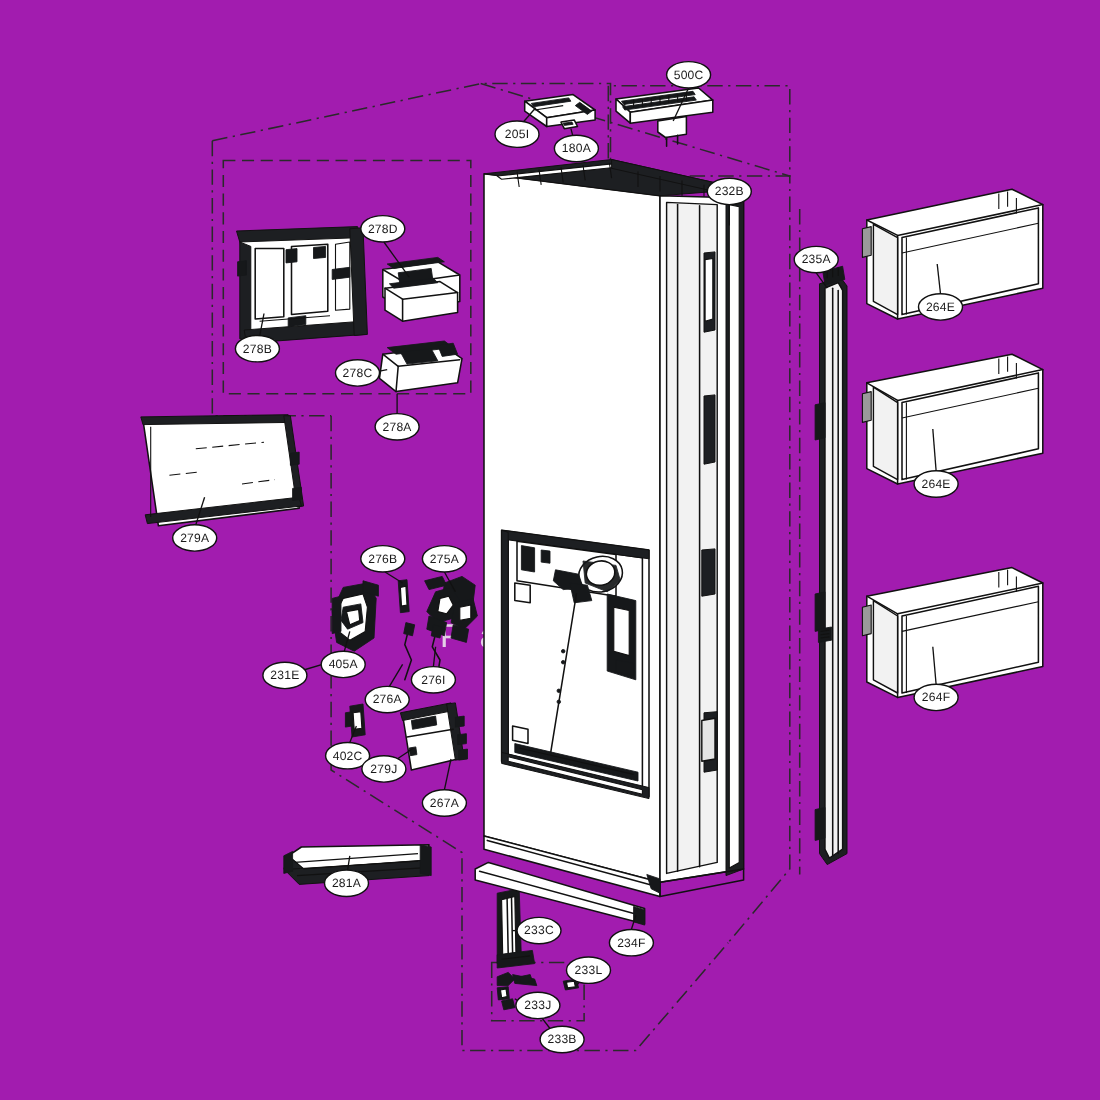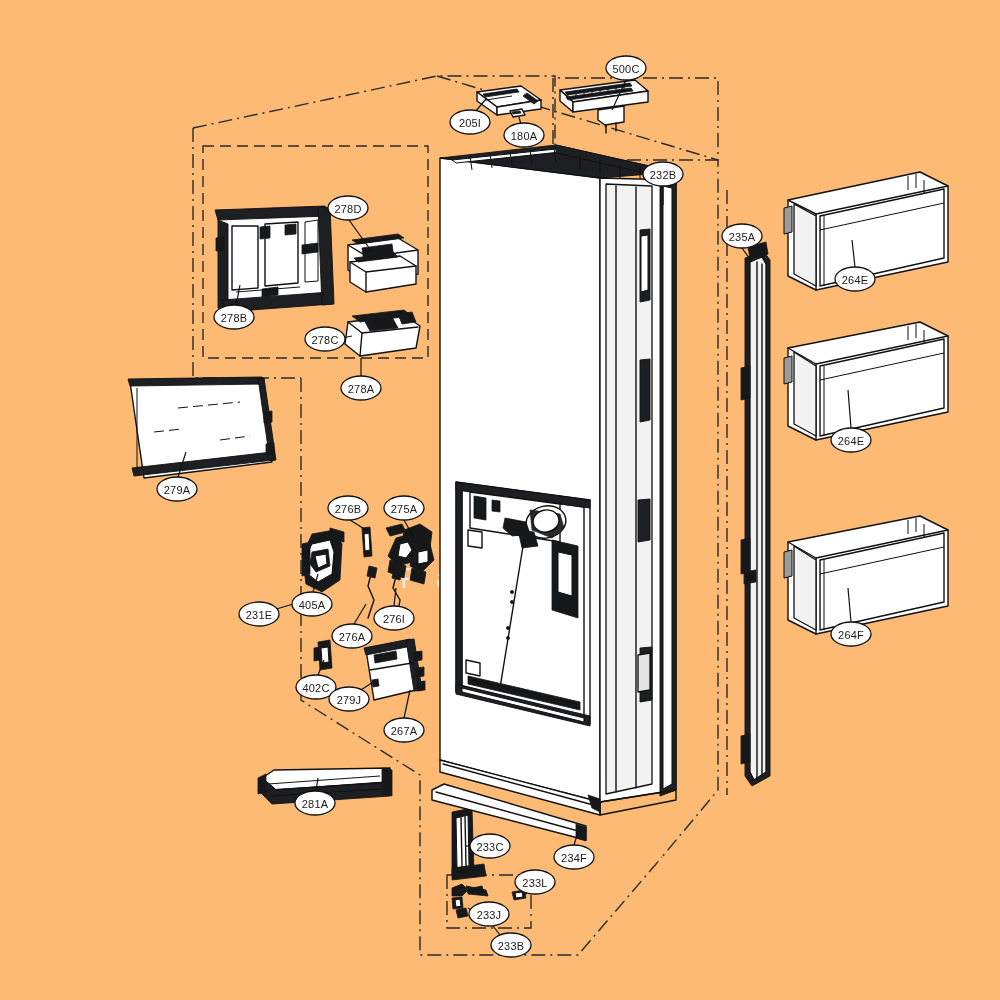--- a/index.html
+++ b/index.html
@@ -8,21 +8,21 @@
     padding: 0;
     background: #ffffff;
   }
   body {
     font-family: "Liberation Sans", sans-serif;
   }
   #stage {
     position: relative;
     width: 1000px;
     height: 1000px;
-    background: #fdba74;
+    background: #a21caf;
     overflow: hidden;
   }
   #diagram-svg {
     position: absolute;
     left: 0;
     top: 0;
     width: 1000px;
     height: 1000px;
   }
   .callout-text {

